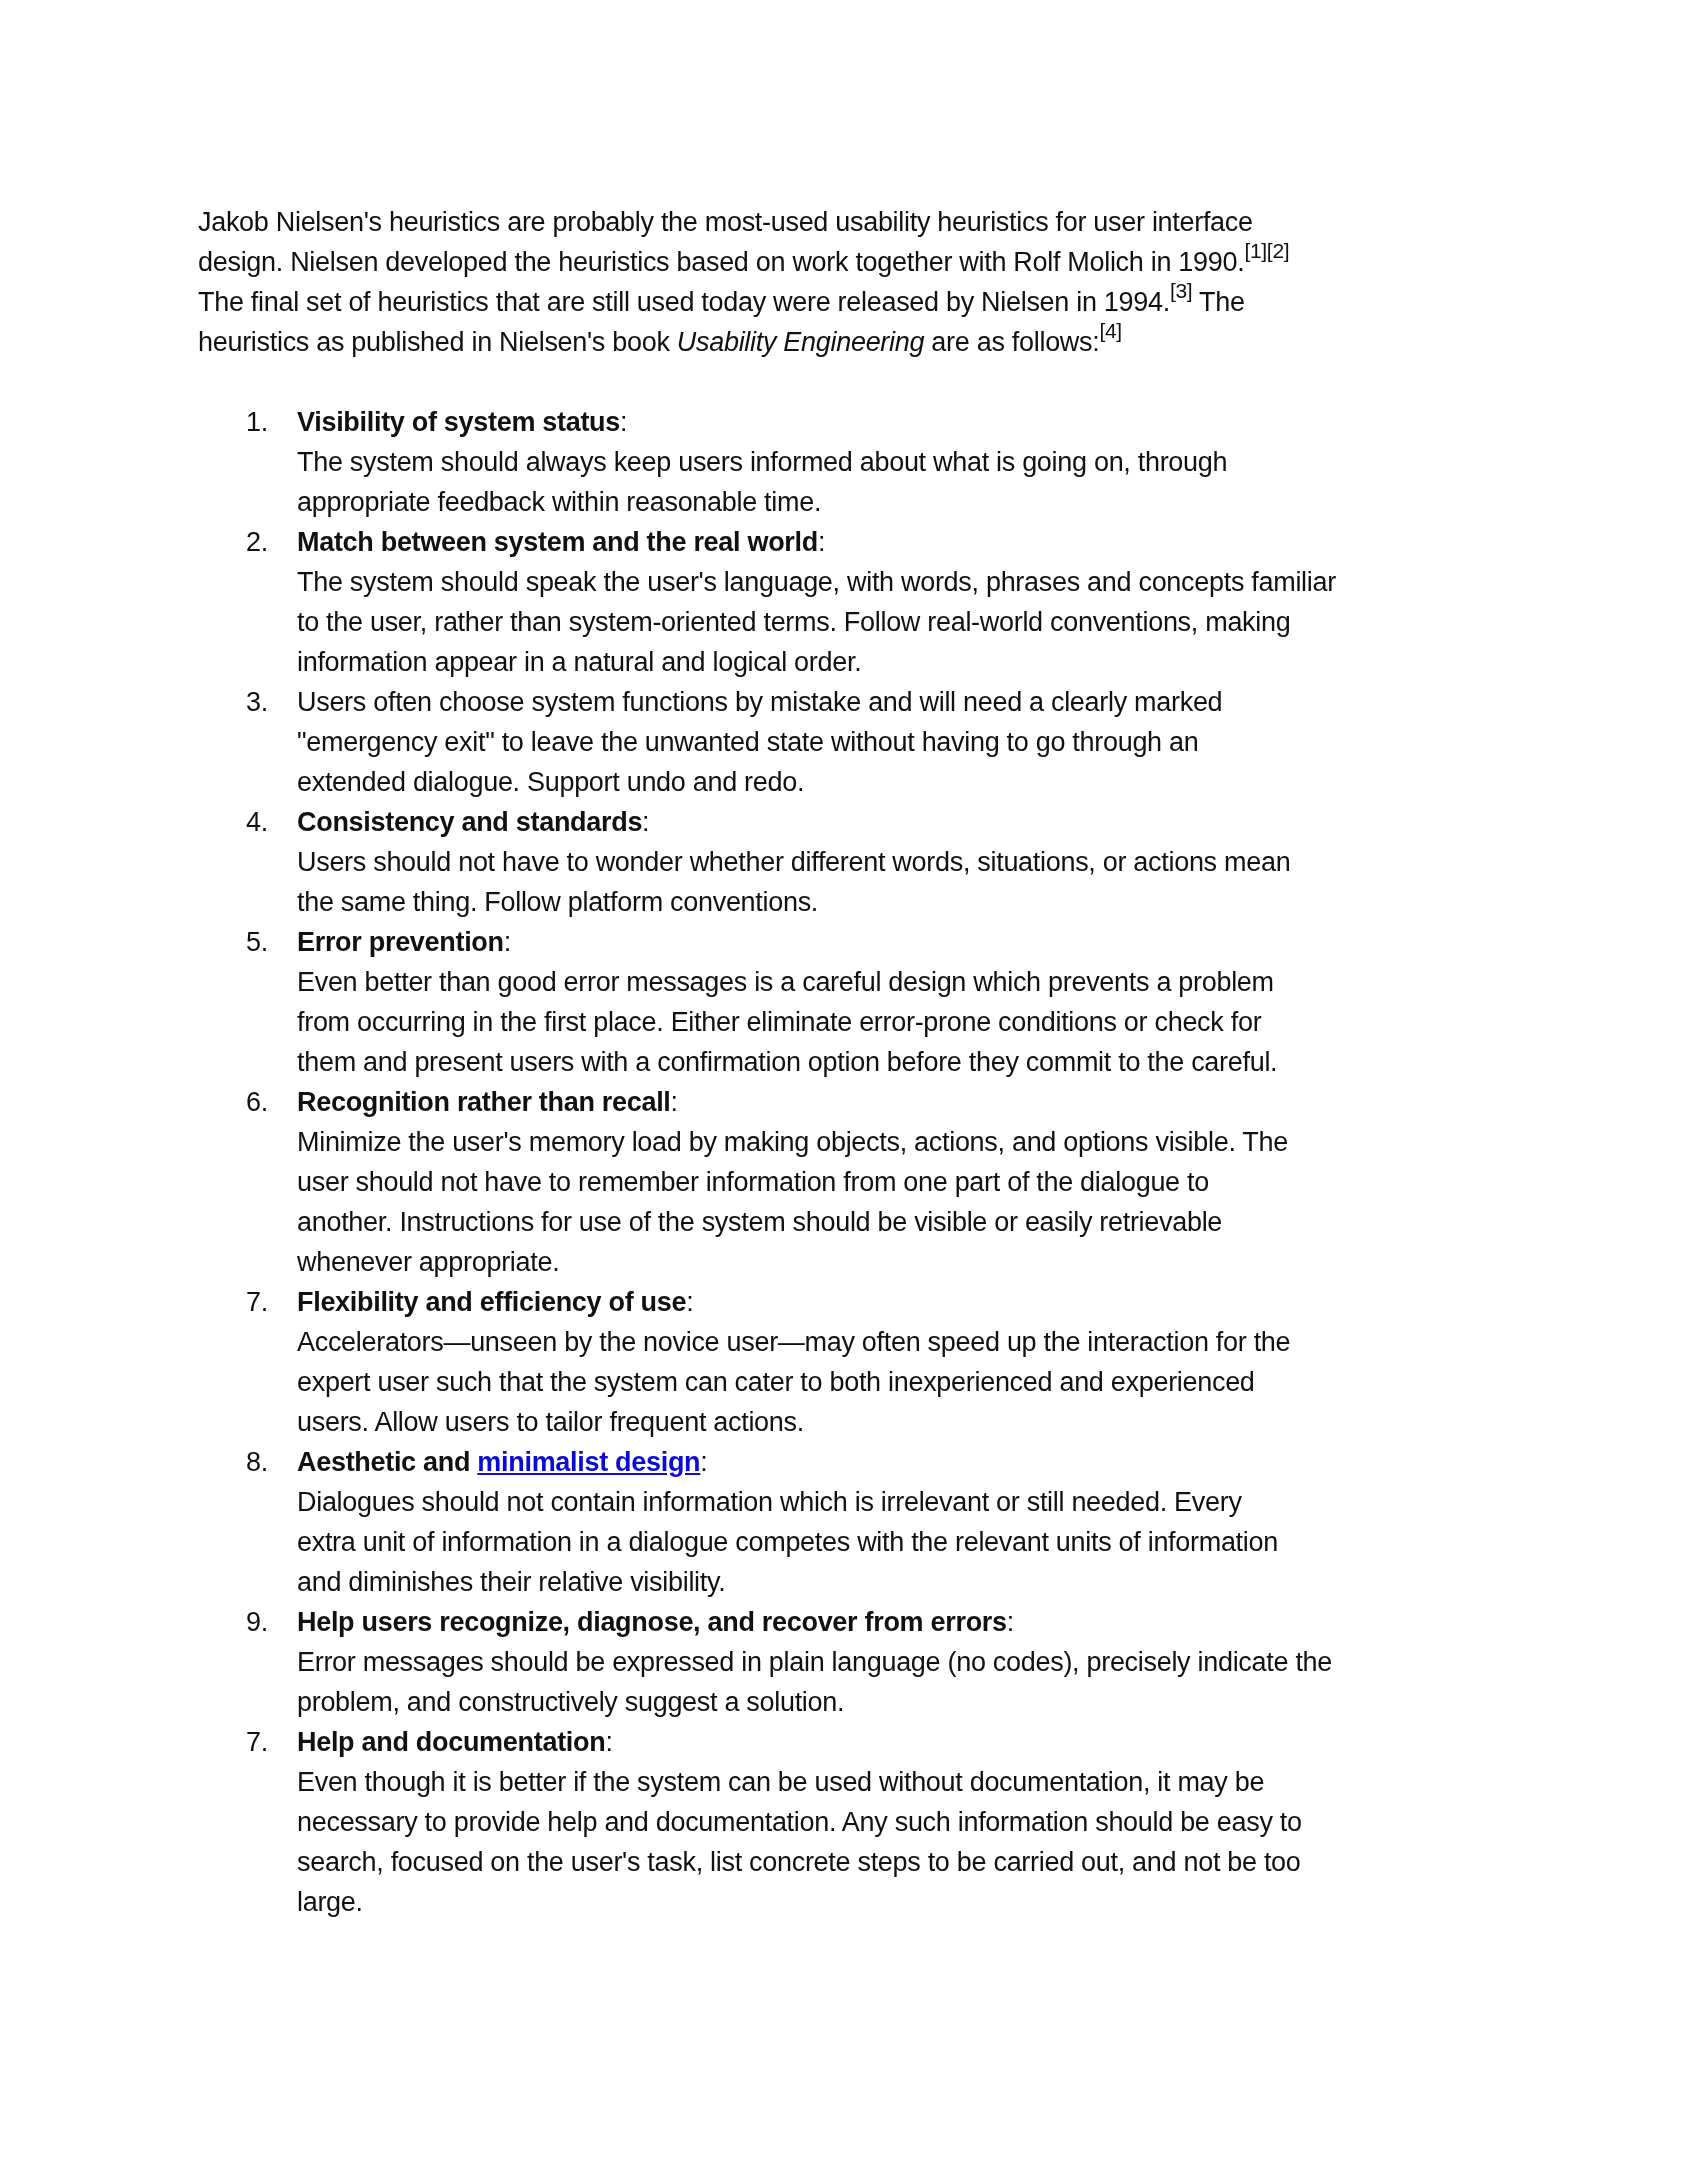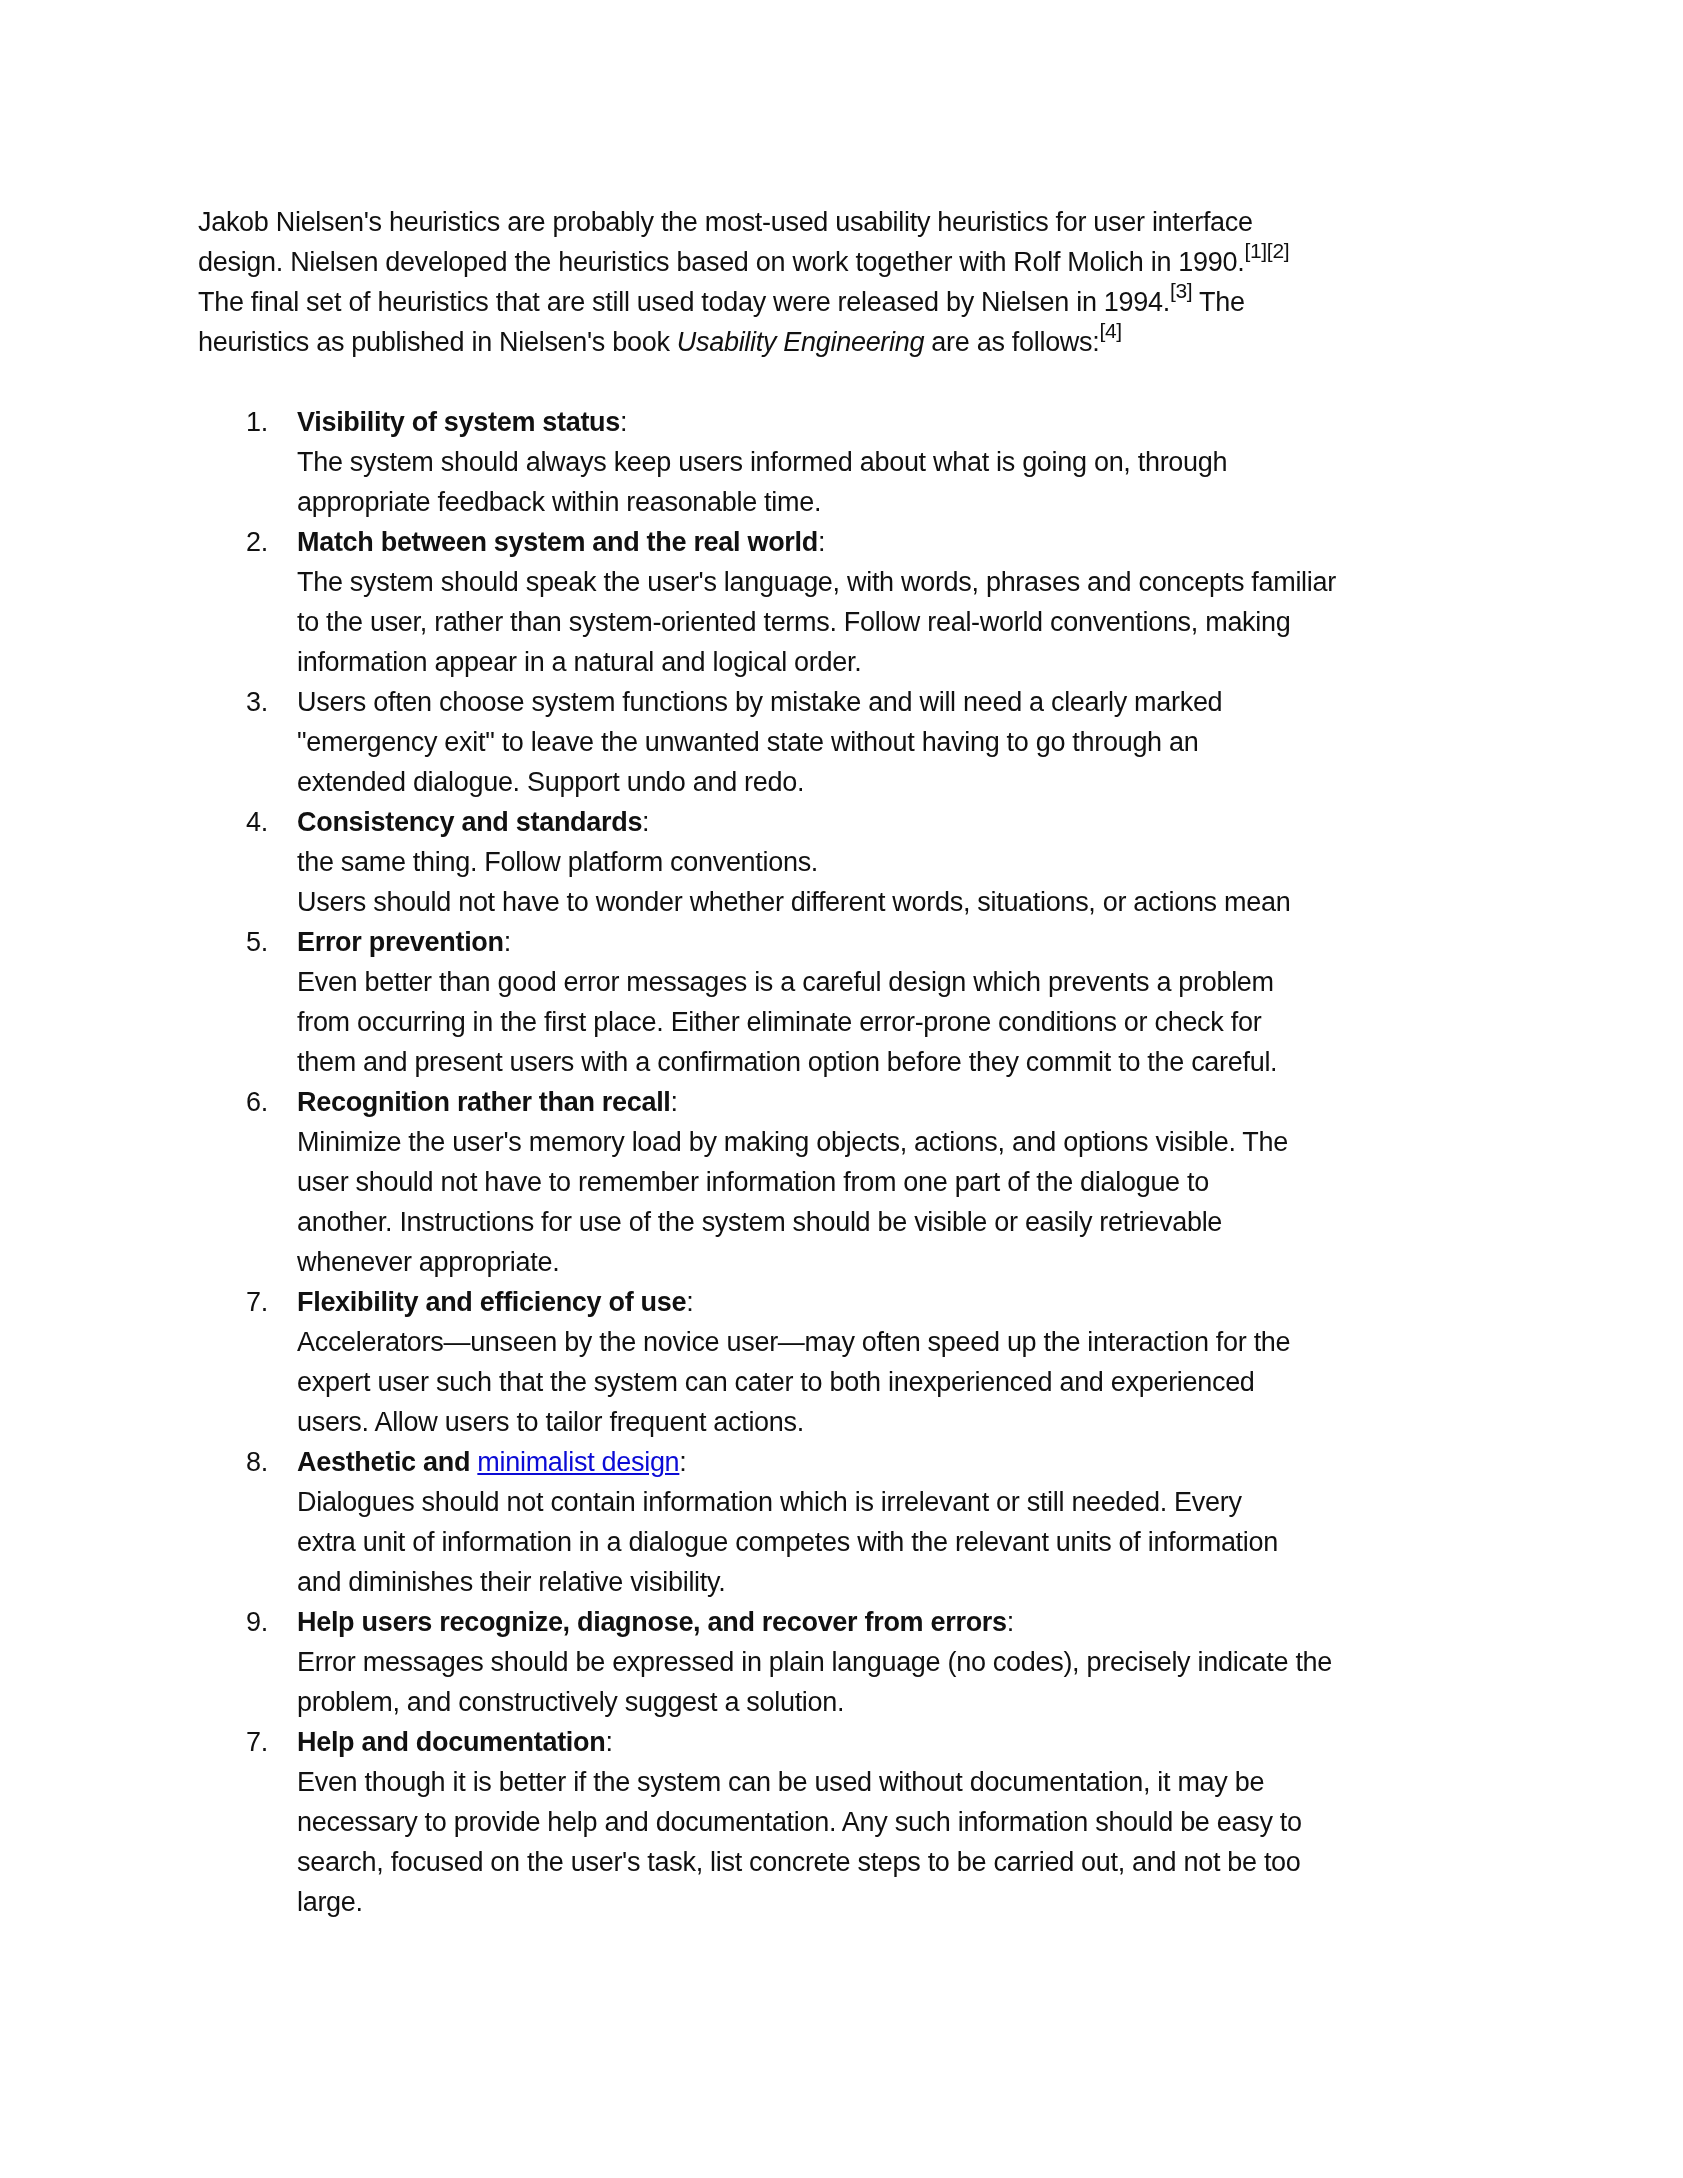--- a/index.html
+++ b/index.html
@@ -11,21 +11,21 @@
     letter-spacing: -0.3px;
   }
   .intro { margin: 0; }
   .line { display: block; white-space: nowrap; }
   sup { font-size: 21px; line-height: 0; position: relative; top: -3px; vertical-align: super; }
   .spacer { height: 40px; }
   ol { list-style: none; margin: 0; padding: 0; }
   li { position: relative; padding-left: 99px; }
   .num { position: absolute; left: 48px; top: 0; }
   .title { font-weight: bold; }
-  a.link { color: #0b0bd6; text-decoration: underline; font-weight: normal; }
+  a.link { color: #0b0bd6; text-decoration: underline; font-weight: bold; }
   i { font-style: italic; }
 </style>
 </head>
 <body>
 
 <div class="page">
   <p class="intro">
     <span class="line"><span>Jakob Nielsen's heuristics are probably the most-used usability heuristics for user interface</span></span>
     <span class="line"><span>design. Nielsen developed the heuristics based on work together with Rolf Molich in 1990.</span><sup>[1][2]</sup></span>
     <span class="line"><span>The final set of heuristics that are still used today were released by Nielsen in 1994.</span><sup>[3]</sup><span> The</span></span>
@@ -48,22 +48,22 @@
       </li>
       <li>
         <span class="num">3.</span>
         <span class="line">Users often choose system functions by mistake and will need a clearly marked</span>
         <span class="line">"emergency exit" to leave the unwanted state without having to go through an</span>
         <span class="line">extended dialogue. Support undo and redo.</span>
       </li>
       <li>
         <span class="num">4.</span>
         <span class="line"><span class="title">Consistency and standards</span><span>:</span></span>
+        <span class="line">Users should not have to wonder whether different words, situations, or actions mean</span>
         <span class="line">the same thing. Follow platform conventions.</span>
-        <span class="line">Users should not have to wonder whether different words, situations, or actions mean</span>
       </li>
       <li>
         <span class="num">5.</span>
         <span class="line"><span class="title">Error prevention</span><span>:</span></span>
         <span class="line">Even better than good error messages is a careful design which prevents a problem</span>
         <span class="line">from occurring in the first place. Either eliminate error-prone conditions or check for</span>
         <span class="line">them and present users with a confirmation option before they commit to the careful.</span>
       </li>
       <li>
         <span class="num">6.</span>

